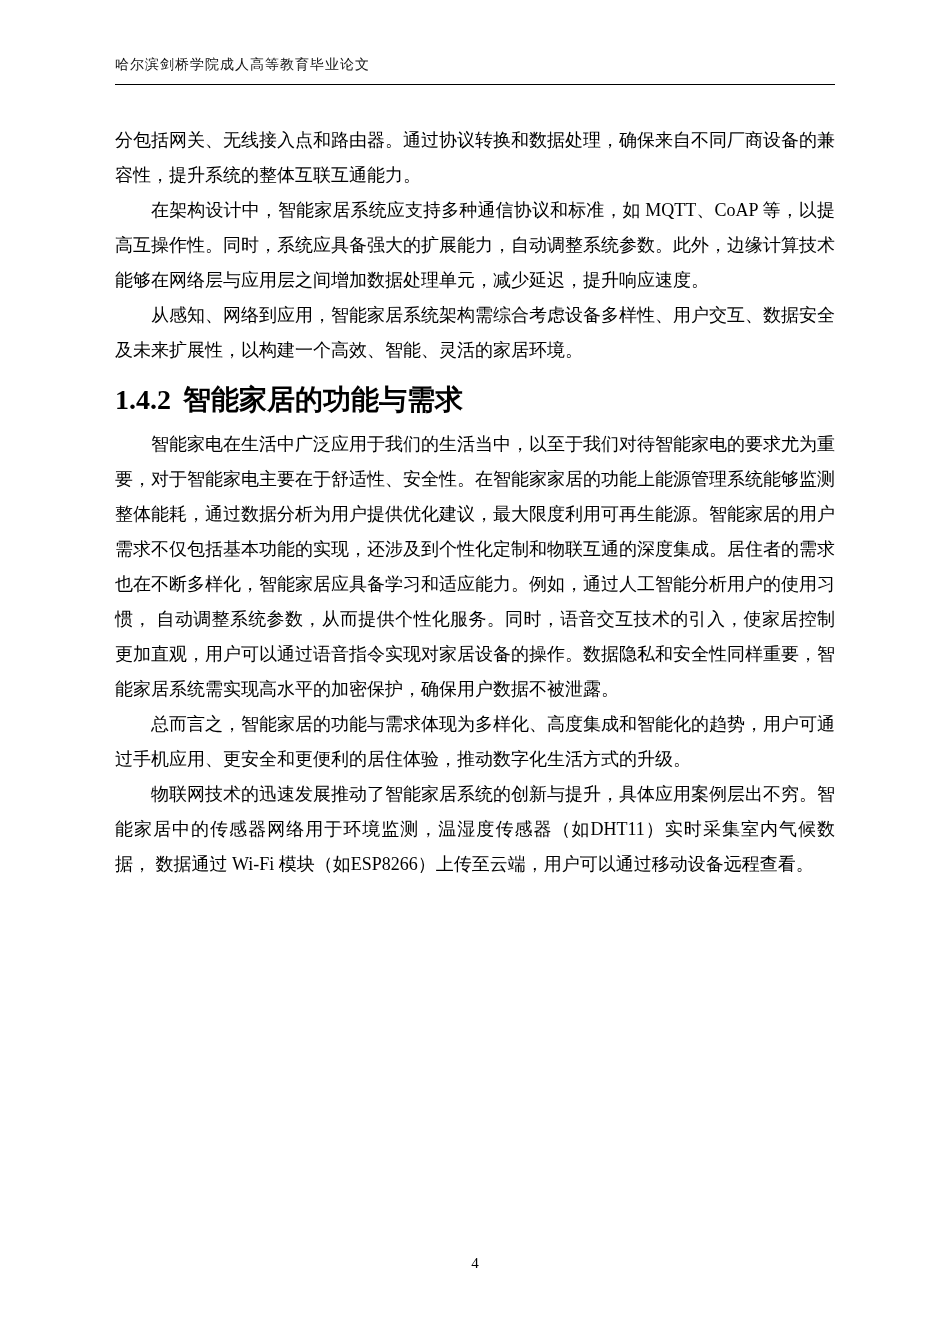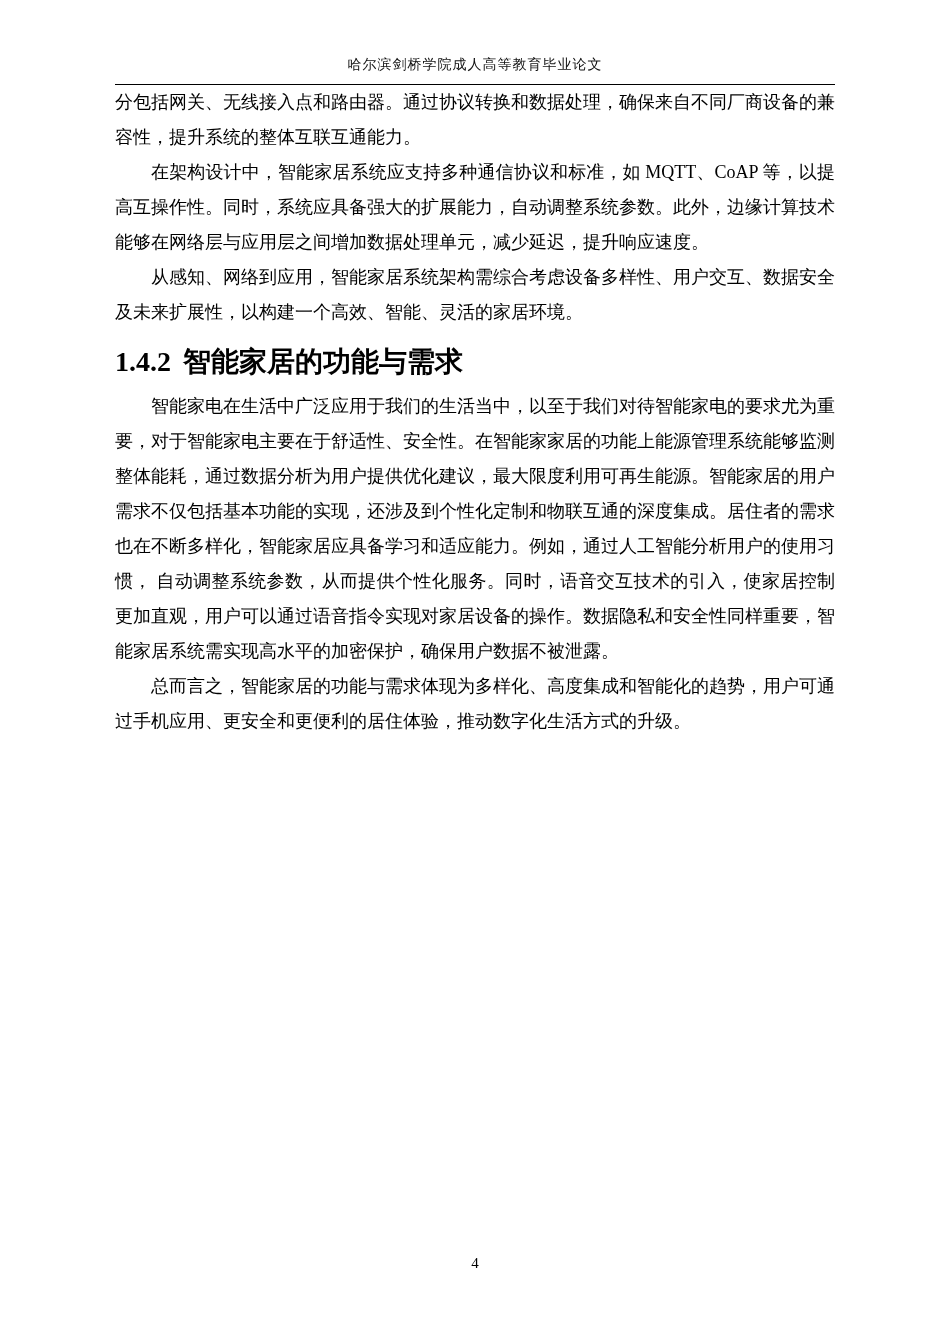--- a/index.html
+++ b/index.html
@@ -13,28 +13,29 @@
     height: 1344px;
     margin: 0 auto;
     background: #ffffff;
     box-sizing: border-box;
     padding: 56px 115px 0 115px;
     font-family: "Liberation Serif", "DejaVu Serif", serif;
     color: #000000;
     overflow: hidden;
   }
   .doc-header {
-    text-align: center;
+    text-align: left;
     font-size: 14px;
     color: #111111;
     padding-bottom: 10px;
     border-bottom: 1px solid #000000;
     letter-spacing: 1px;
   }
   .doc-content {
+    margin-top: 38px;
   }
   .doc-content p {
     margin: 0;
     font-size: 18px;
     line-height: 35px;
     text-align: justify;
     text-justify: inter-ideograph;
     text-indent: 2em;
     word-break: break-all;
   }
@@ -85,20 +86,21 @@
 
     <h2 class="section-heading">
       <span class="heading-num">1.4.2</span><span class="heading-title">智能家居的功能与需求</span>
     </h2>
 
     <p>智能家电在生活中广泛应用于我们的生活当中，以至于我们对待智能家电的要求尤为重要，对于智能家电主要在于舒适性、安全性。在智能家家居的功能上能源管理系统能够监测整体能耗，通过数据分析为用户提供优化建议，最大限度利用可再生能源。智能家居的用户需求不仅包括基本功能的实现，还涉及到个性化定制和物联互通的深度集成。居住者的需求也在不断多样化，智能家居应具备学习和适应能力。例如，通过人工智能分析用户的使用习惯， 自动调整系统参数，从而提供个性化服务。同时，语音交互技术的引入，使家居控制更加直观，用户可以通过语音指令实现对家居设备的操作。数据隐私和安全性同样重要，智能家居系统需实现高水平的加密保护，确保用户数据不被泄露。</p>
 
     <p>总而言之，智能家居的功能与需求体现为多样化、高度集成和智能化的趋势，用户可通过手机应用、更安全和更便利的居住体验，推动数字化生活方式的升级。</p>
 
 
+    <p>物联网技术的迅速发展推动了智能家居系统的创新与提升，具体应用案例层出不穷。智能家居中的传感器网络用于环境监测，温湿度传感器（如DHT11）实时采集室内气候数据， 数据通过 Wi-Fi 模块（如ESP8266）上传至云端，用户可以通过移动设备远程查看。</p>
 
   </div>
 
   <div class="doc-footer">
     <span>4</span>
   </div>
 
 </div>
 
 </body></html>

